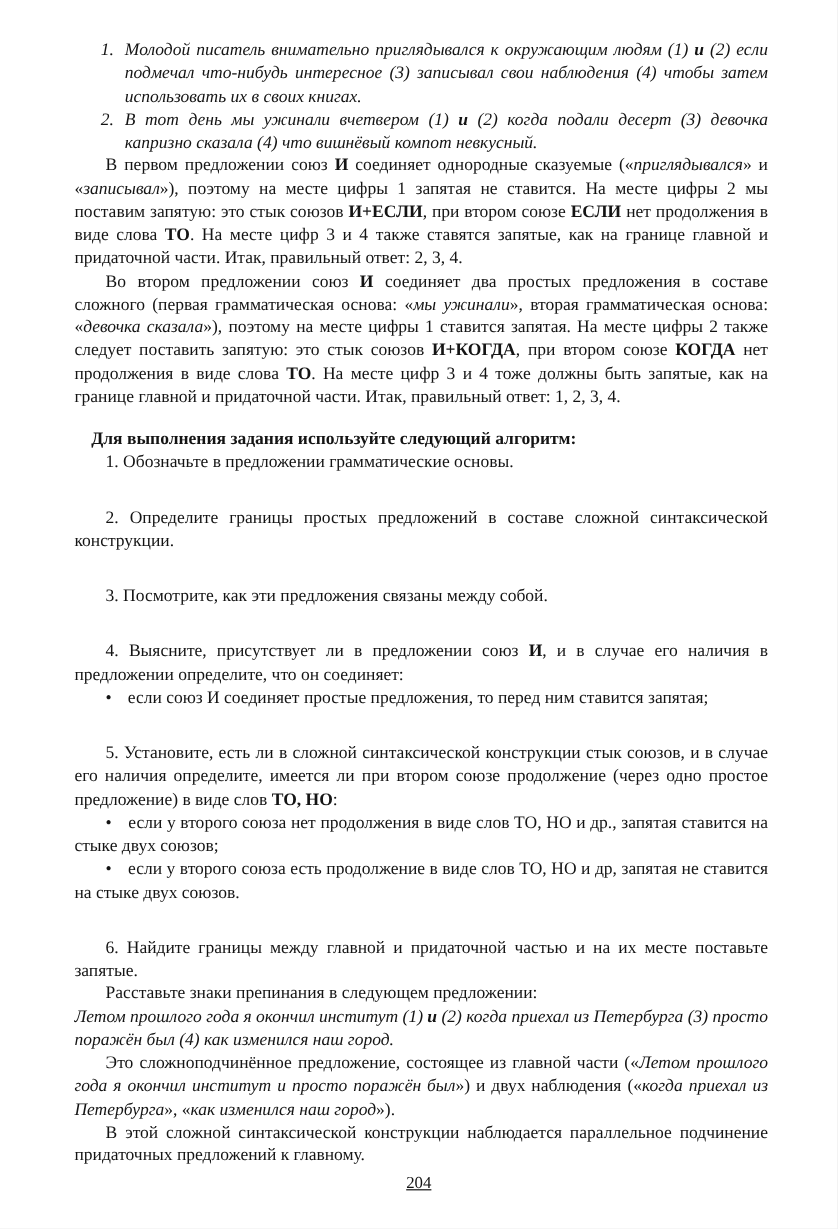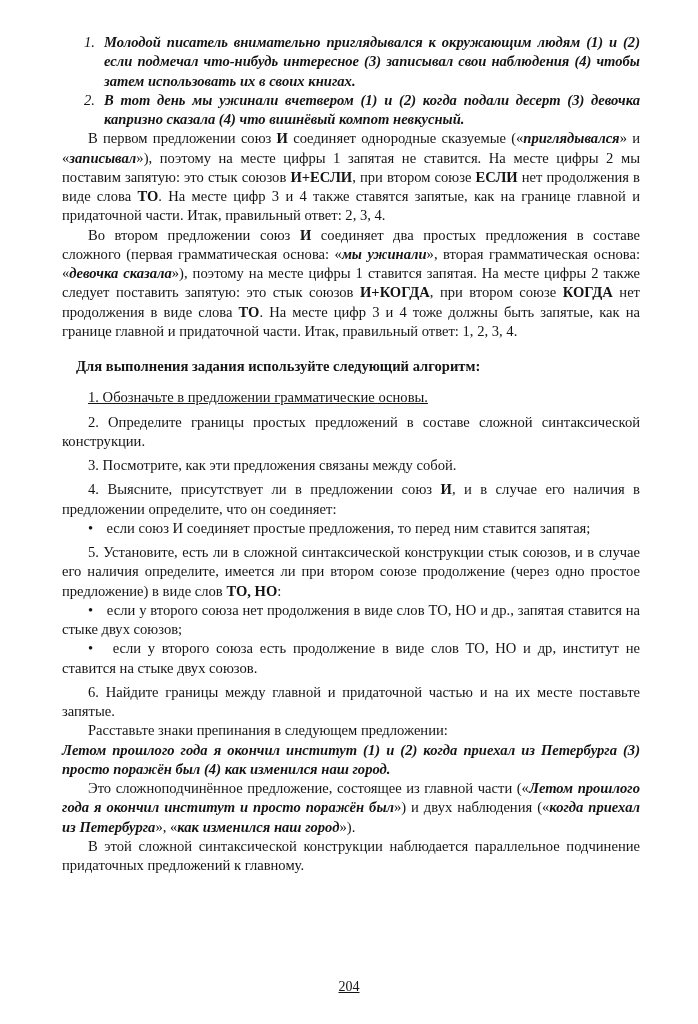--- a/index.html
+++ b/index.html
@@ -23,21 +23,21 @@
     position: absolute;
     top: 33px;
     left: 62px;
     right: 58px;
   }
   .blk {
     text-align: justify;
     margin: 0;
   }
   .b { font-weight: bold; }
-  .i { font-style: italic; font-weight: bold; }
+  .i { font-style: italic; }
 
   
   .example {
     position: relative;
     padding-left: 42px;
     font-style: italic;
   }
   .example .num {
     position: absolute;
     left: 22px;
@@ -47,24 +47,24 @@
   .para { text-indent: 26px; }
   .para_flush { text-indent: 0; }
 
   .heading {
     font-weight: bold;
     text-indent: 14px;
     margin-top: 16px;
   }
   .step {
     text-indent: 26px;
-    margin-top: 5px;
+    margin-top: 27px;
   }
   .heading + .step,
-  .heading + .para { margin-top: 12px; text-decoration: underline; }
+  .heading + .para { margin-top: 0; }
 
   .bullet { text-indent: 26px; margin-top: 0; }
   .bullet .bch { letter-spacing: 2px; }
 
   .page-number {
     position: absolute;
     bottom: 28px;
     left: 0;
     right: 0;
     text-align: center;
@@ -82,21 +82,21 @@
       <div class="blk para"><span class="">В первом предложении союз </span><span class="b ">И</span><span class=""> соединяет однородные сказуемые («</span><span class="i">приглядывался</span><span class="">» и «</span><span class="i">записывал</span><span class="">»), поэтому на месте цифры 1 запятая не ставится. На месте цифры 2 мы поставим запятую: это стык союзов </span><span class="b ">И+ЕСЛИ</span><span class="">, при втором союзе </span><span class="b ">ЕСЛИ</span><span class=""> нет продолжения в виде слова </span><span class="b ">ТО</span><span class="">. На месте цифр 3 и 4 также ставятся запятые, как на границе главной и придаточной части. Итак, правильный ответ: 2, 3, 4.</span></div>
       <div class="blk para"><span class="">Во втором предложении союз </span><span class="b ">И</span><span class=""> соединяет два простых предложения в составе сложного (первая грамматическая основа: «</span><span class="i">мы ужинали</span><span class="">», вторая грамматическая основа: «</span><span class="i">девочка сказала</span><span class="">»), поэтому на месте цифры 1 ставится запятая. На месте цифры 2 также следует поставить запятую: это стык союзов </span><span class="b ">И+КОГДА</span><span class="">, при втором союзе </span><span class="b ">КОГДА</span><span class=""> нет продолжения в виде слова </span><span class="b ">ТО</span><span class="">. На месте цифр 3 и 4 тоже должны быть запятые, как на границе главной и придаточной части. Итак, правильный ответ: 1, 2, 3, 4.</span></div>
       <div class="blk heading"><span class="b ">Для выполнения задания используйте следующий алгоритм:</span></div>
       <div class="blk step"><span class="">1. Обозначьте в предложении грамматические основы.</span></div>
       <div class="blk step"><span class="">2. Определите границы простых предложений в составе сложной синтаксической конструкции.</span></div>
       <div class="blk step"><span class="">3. Посмотрите, как эти предложения связаны между собой.</span></div>
       <div class="blk step"><span class="">4. Выясните, присутствует ли в предложении союз </span><span class="b ">И</span><span class="">, и в случае его наличия в предложении определите, что он соединяет:</span></div>
       <div class="blk bullet"><span class="bch">•&nbsp;&nbsp;</span><span class="">если союз И соединяет простые предложения, то перед ним ставится запятая;</span></div>
       <div class="blk step"><span class="">5. Установите, есть ли в сложной синтаксической конструкции стык союзов, и в случае его наличия определите, имеется ли при втором союзе продолжение (через одно простое предложение) в виде слов </span><span class="b ">ТО, НО</span><span class="">:</span></div>
       <div class="blk bullet"><span class="bch">•&nbsp;&nbsp;</span><span class="">если у второго союза нет продолжения в виде слов ТО, НО и др., запятая ставится на стыке двух союзов;</span></div>
-      <div class="blk bullet"><span class="bch">•&nbsp;&nbsp;</span><span class="">если у второго союза есть продолжение в виде слов ТО, НО и др, институт не ставится на стыке двух союзов.</span></div>
+      <div class="blk bullet"><span class="bch">•&nbsp;&nbsp;</span><span class="">если у второго союза есть продолжение в виде слов ТО, НО и др, запятая не ставится на стыке двух союзов.</span></div>
       <div class="blk step"><span class="">6. Найдите границы между главной и придаточной частью и на их месте поставьте запятые.</span></div>
       <div class="blk para"><span class="">Расставьте знаки препинания в следующем предложении:</span></div>
       <div class="blk para_flush"><span class="i">Летом прошлого года я окончил институт (1) </span><span class="b i">и</span><span class="i"> (2) когда приехал из Петербурга (3) просто поражён был (4) как изменился наш город.</span></div>
       <div class="blk para"><span class="">Это сложноподчинённое предложение, состоящее из главной части («</span><span class="i">Летом прошлого года я окончил институт и просто поражён был</span><span class="">») и двух наблюдения («</span><span class="i">когда приехал из Петербурга</span><span class="">», «</span><span class="i">как изменился наш город</span><span class="">»).</span></div>
       <div class="blk para"><span class="">В этой сложной синтаксической конструкции наблюдается параллельное подчинение придаточных предложений к главному.</span></div>
     </div>
   <div class="page-number">204</div>
 </div>
 
 </body></html>

